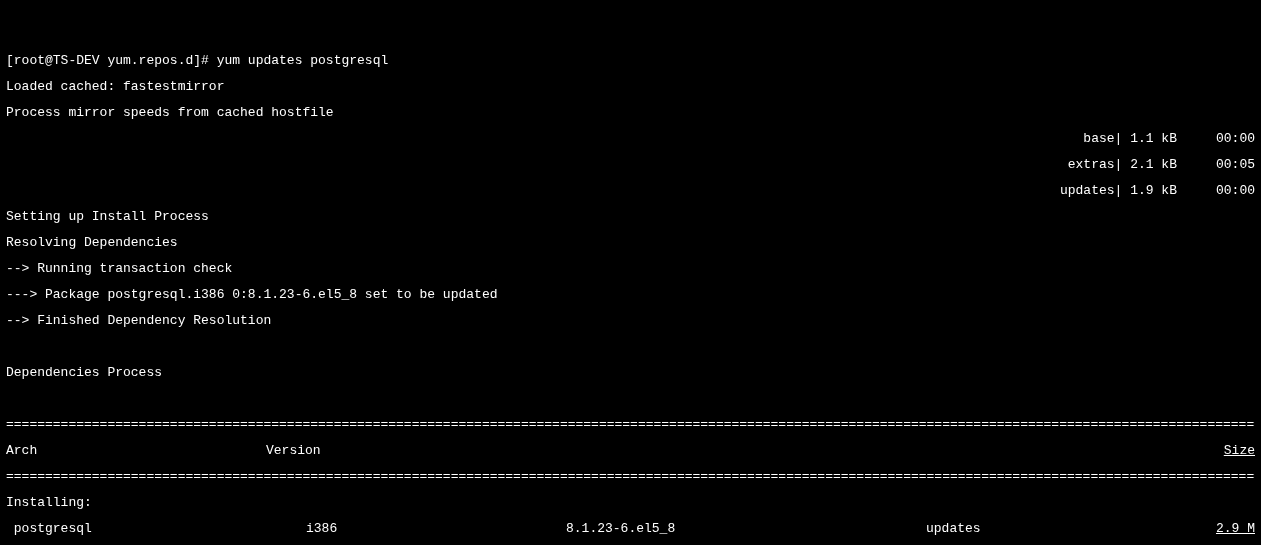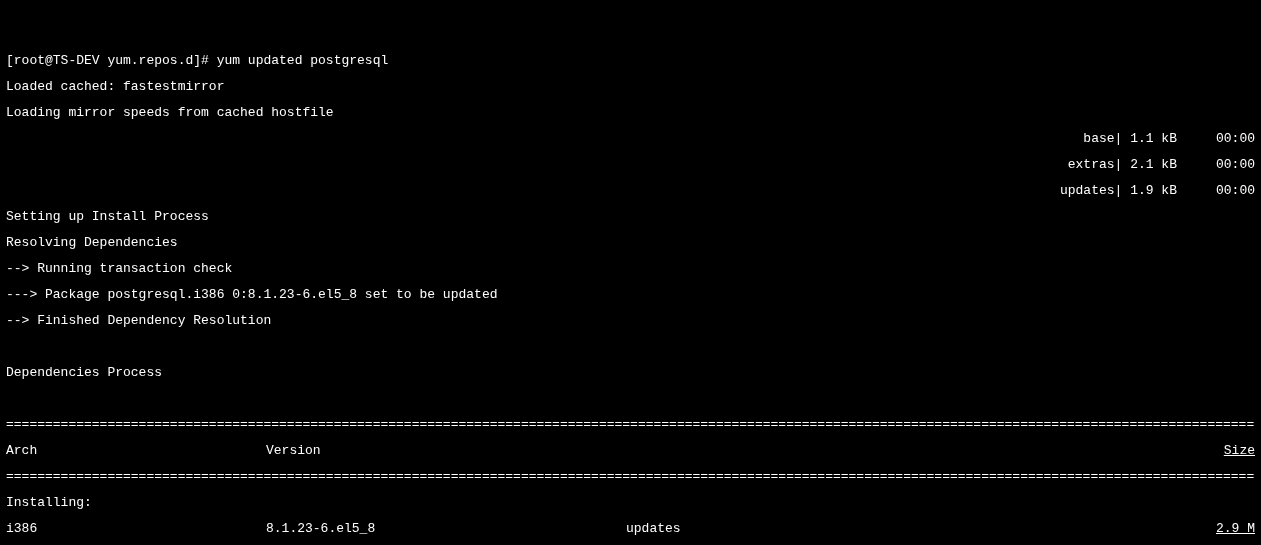--- a/index.html
+++ b/index.html
@@ -39,39 +39,39 @@
     }
     .right-block {
       display: inline-block;
     }
   </style>
 </head>
 <body>
 
 
 
-<span class="line"><span>[root@TS-DEV yum.repos.d]# </span><span>yum updated postgresql</span></span>
+<span class="line"><span>[root@TS-DEV yum.repos.d]# </span><span>yum updates postgresql</span></span>
 <span class="line">Loaded cached: fastestmirror</span>
-<span class="line">Loading mirror speeds from cached hostfile</span>
+<span class="line">Process mirror speeds from cached hostfile</span>
 <span class="line row"><span>base</span><span class="right-block">| 1.1 kB     00:00</span></span>
-<span class="line row"><span>extras</span><span class="right-block">| 2.1 kB     00:00</span></span>
+<span class="line row"><span>extras</span><span class="right-block">| 2.1 kB     00:05</span></span>
 <span class="line row"><span>updates</span><span class="right-block">| 1.9 kB     00:00</span></span>
 <span class="line">Setting up Install Process</span>
 <span class="line">Resolving Dependencies</span>
 <span class="line">--&gt; Running transaction check</span>
 <span class="line">---&gt; Package postgresql.i386 0:8.1.23-6.el5_8 set to be updated</span>
 <span class="line">--&gt; Finished Dependency Resolution</span>
 <span class="line"> </span>
 <span class="line">Dependencies Process</span>
 <span class="line"> </span>
 <span class="line sep">================================================================================================================================================================================</span>
 <span class="line table-row"><span class="col-arch">Arch</span><span class="col-version">Version</span><span class="col-size">Size</span></span>
 <span class="line sep">================================================================================================================================================================================</span>
 <span class="line">Installing:</span>
-<span class="line table-row"><span class="col-arch">i386</span><span class="col-version">8.1.23-6.el5_8</span><span class="col-repo">updates</span><span class="col-size">2.9 M</span></span>
+<span class="line table-row"><span class="col-package"> postgresql</span><span class="col-arch">i386</span><span class="col-version">8.1.23-6.el5_8</span><span class="col-repo">updates</span><span class="col-size">2.9 M</span></span>
 
 
 
 
 
 
 
 
 
 

